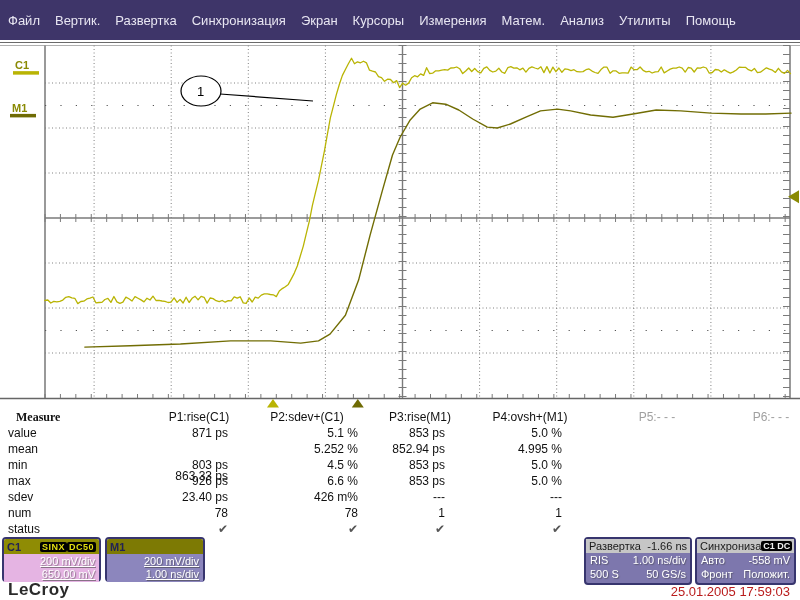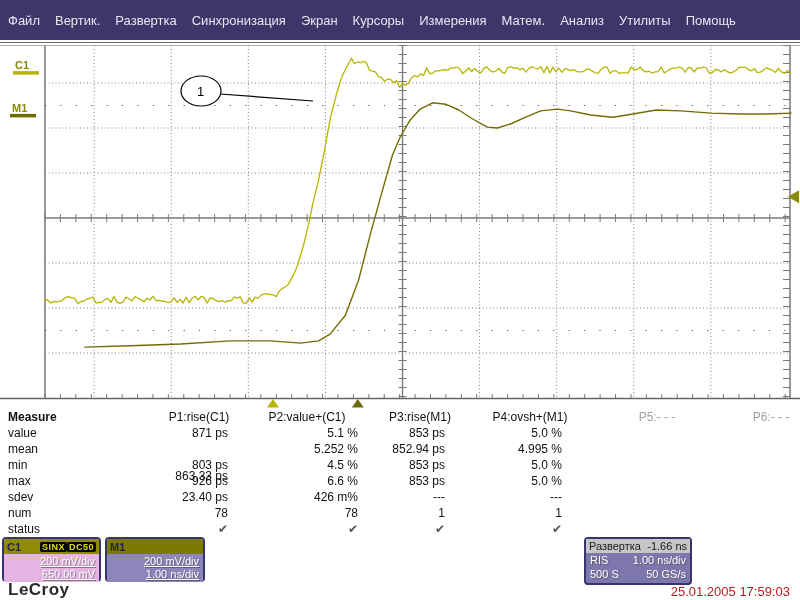--- a/index.html
+++ b/index.html
@@ -8,21 +8,21 @@
   
   .menubar{position:absolute;left:0;top:0;width:800px;height:40px;background:#3e3569;
            display:flex;align-items:center;padding-left:8px;box-sizing:border-box;gap:15px;}
   .menubar .mitem{color:#e8e6f2;font-size:13px;cursor:default;white-space:nowrap;}
   .topline1{position:absolute;left:0;top:42px;width:800px;height:1px;background:#6a6a6a;}
   .topline2{position:absolute;left:0;top:45px;width:800px;height:1px;background:#b0b0b0;}
   
   #plot{position:absolute;left:0;top:42px;}
   
   .measure-area{position:absolute;left:0;top:408px;width:800px;height:128px;font-size:12px;color:#111;}
-  .mt-title{position:absolute;left:8px;top:2px;font-weight:bold;}
+  .mt-title{position:absolute;left:16px;top:2px;font-weight:bold;font-family:Liberation Serif, serif;}
   .mt-label{position:absolute;left:8px;width:80px;}
   .mt-col-header{position:absolute;transform:translateX(-50%);white-space:nowrap;}
   .mt-col-header.inactive{color:#a0a0a0;}
   .mt-val{position:absolute;white-space:nowrap;transform:translateX(-100%);}
   .mt-check{color:#555;}
   
   .chbox{position:absolute;border:2px solid #37356e;border-radius:4px;box-sizing:border-box;
          font-size:11px;color:#fff;}
   .chbox .hdr{height:15px;display:flex;align-items:center;padding:0 3px;border-radius:2px 2px 0 0;}
   .chbox .hdr .chid{font-weight:bold;color:#232355;font-size:11px;}
@@ -291,21 +291,21 @@
       <div class="mt-label" style="top: 98px;">num</div>
       <div class="mt-label" style="top: 114px;">status</div>
       <div class="mt-col-header" style="left: 199px; top: 2px; text-align: center;">P1:rise(C1)</div>
       <div class="mt-val" style="left: 228px; top: 18px;">871 ps</div>
       <div class="mt-val" style="left: 228px; top: 32px; margin-top: 29px;">863.33 ps</div>
       <div class="mt-val" style="left: 228px; top: 50px;">803 ps</div>
       <div class="mt-val" style="left: 228px; top: 66px;">926 ps</div>
       <div class="mt-val" style="left: 228px; top: 82px;">23.40 ps</div>
       <div class="mt-val" style="left: 228px; top: 98px;">78</div>
       <div class="mt-val mt-check" style="left: 228px; top: 114px;">✔</div>
-      <div class="mt-col-header" style="left: 307px; top: 2px;">P2:value+(C1)</div>
+      <div class="mt-col-header" style="left: 307px; top: 2px;">P2:sdev+(C1)</div>
       <div class="mt-val" style="left: 358px; top: 18px;">5.1 %</div>
       <div class="mt-val" style="left: 358px; top: 34px;">5.252 %</div>
       <div class="mt-val" style="left: 358px; top: 50px;">4.5 %</div>
       <div class="mt-val" style="left: 358px; top: 66px;">6.6 %</div>
       <div class="mt-val" style="left: 358px; top: 82px;">426 m%</div>
       <div class="mt-val" style="left: 358px; top: 98px;">78</div>
       <div class="mt-val mt-check" style="left: 358px; top: 114px;">✔</div>
       <div class="mt-col-header" style="left: 420px; top: 2px;">P3:rise(M1)</div>
       <div class="mt-val" style="left: 445px; top: 18px;">853 ps</div>
       <div class="mt-val" style="left: 445px; top: 34px;">852.94 ps</div>
@@ -359,16 +359,30 @@
     <div class="row">
       <span>RIS</span>
       <span class="rv">1.00 ns/div</span>
     </div>
     <div class="row">
       <span>500 S</span>
       <span class="rv">50 GS/s</span>
     </div>
   </div>
 
+  <div class="infobox" id="trigger-box" style="left:695px;top:537px;width:101px;height:48px;">
+    <div class="hdr">
+      <span class="t">Синхрониза</span>
+      <span class="badge-dark">C1 DC</span>
+    </div>
+    <div class="row">
+      <span>Авто</span>
+      <span class="rv">-558 mV</span>
+    </div>
+    <div class="row">
+      <span>Фронт</span>
+      <span class="rv">Положит.</span>
+    </div>
+  </div>
 
   <div class="logo">LeCroy</div>
   <div class="timestamp">25.01.2005 17:59:03</div>
 </div>
 
 </body></html>

